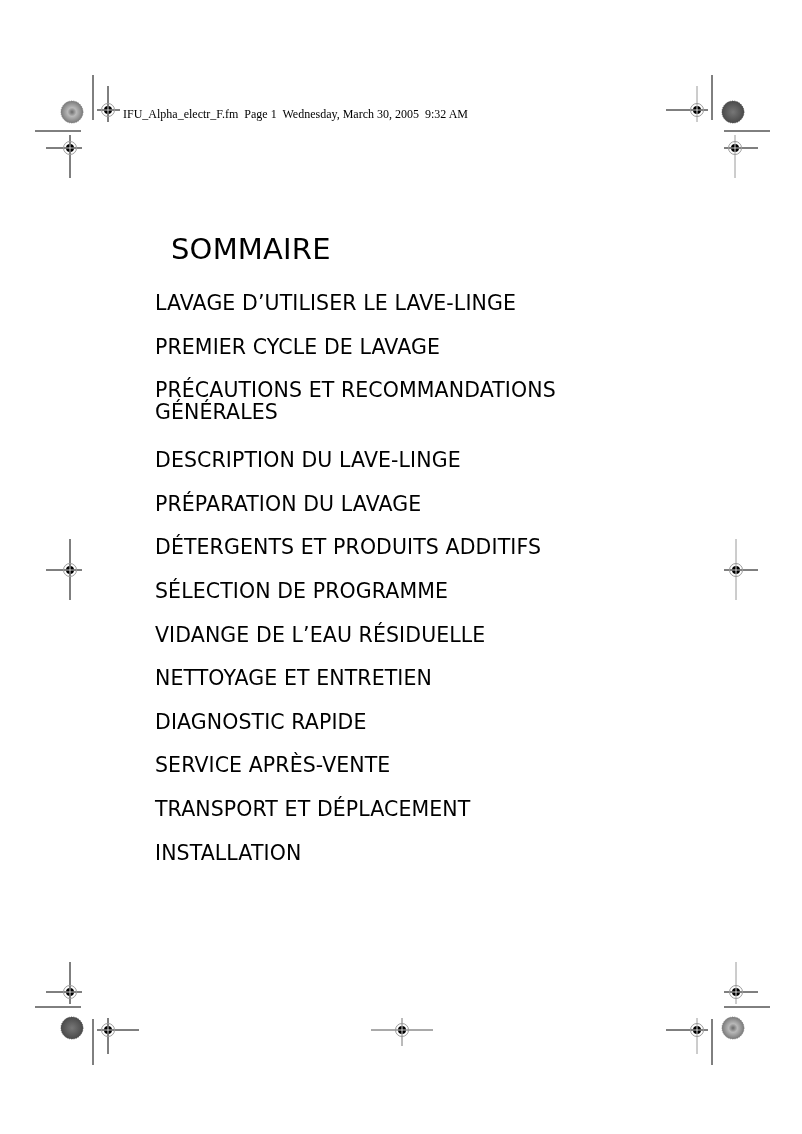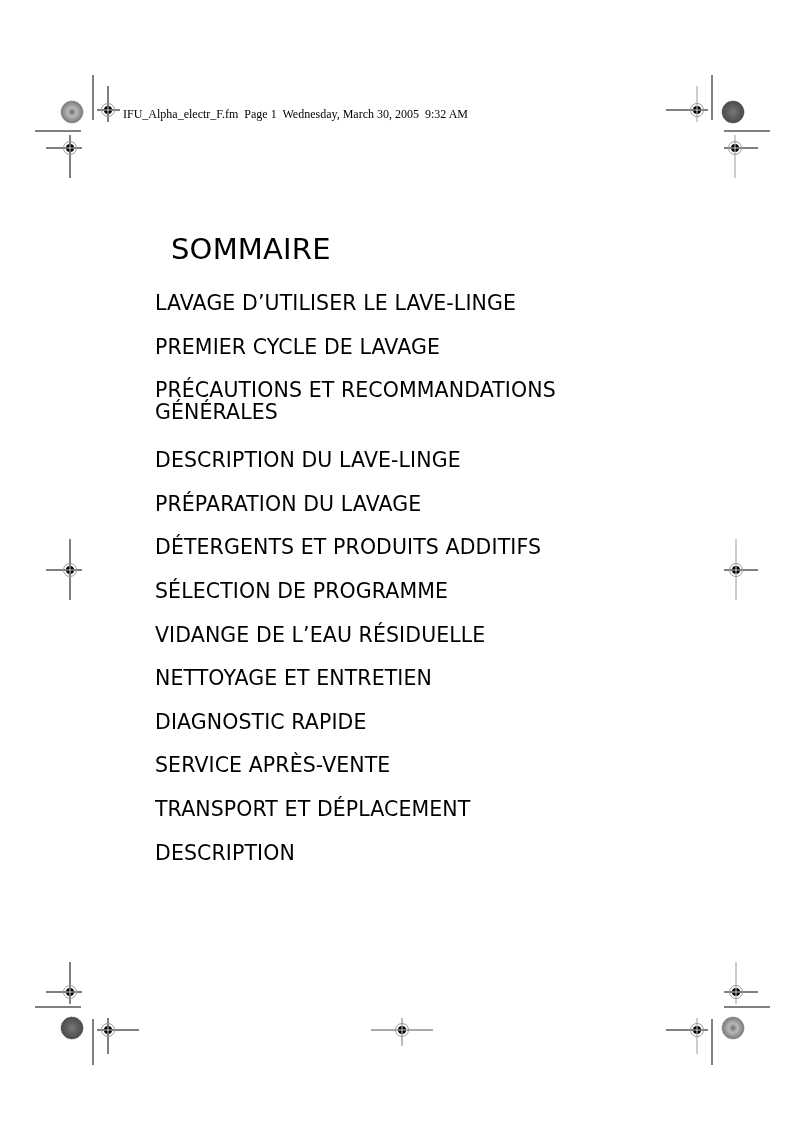--- a/index.html
+++ b/index.html
@@ -188,14 +188,14 @@
   <li class="two-line">PRÉCAUTIONS ET RECOMMANDATIONS GÉNÉRALES</li>
   <li>DESCRIPTION DU LAVE-LINGE</li>
   <li>PRÉPARATION DU LAVAGE</li>
   <li>DÉTERGENTS ET PRODUITS ADDITIFS</li>
   <li>SÉLECTION DE PROGRAMME</li>
   <li>VIDANGE DE L’EAU RÉSIDUELLE</li>
   <li>NETTOYAGE ET ENTRETIEN</li>
   <li>DIAGNOSTIC RAPIDE</li>
   <li>SERVICE APRÈS-VENTE</li>
   <li>TRANSPORT ET DÉPLACEMENT</li>
-  <li>DESCRIPTION</li>
+  <li>INSTALLATION</li>
 </ul>
 
 </body></html>

